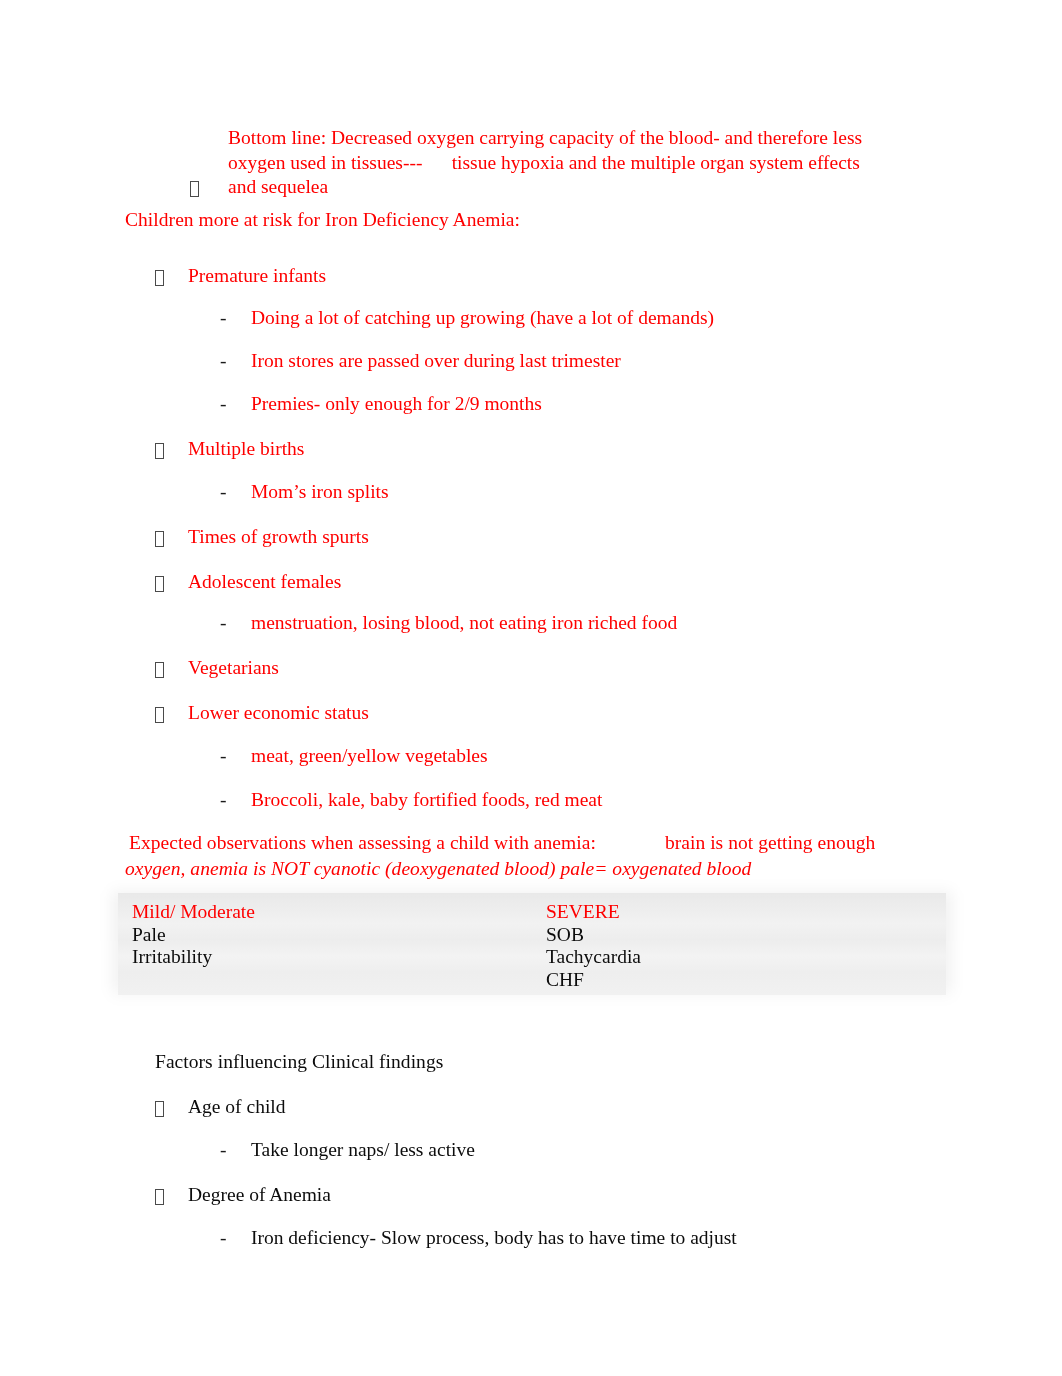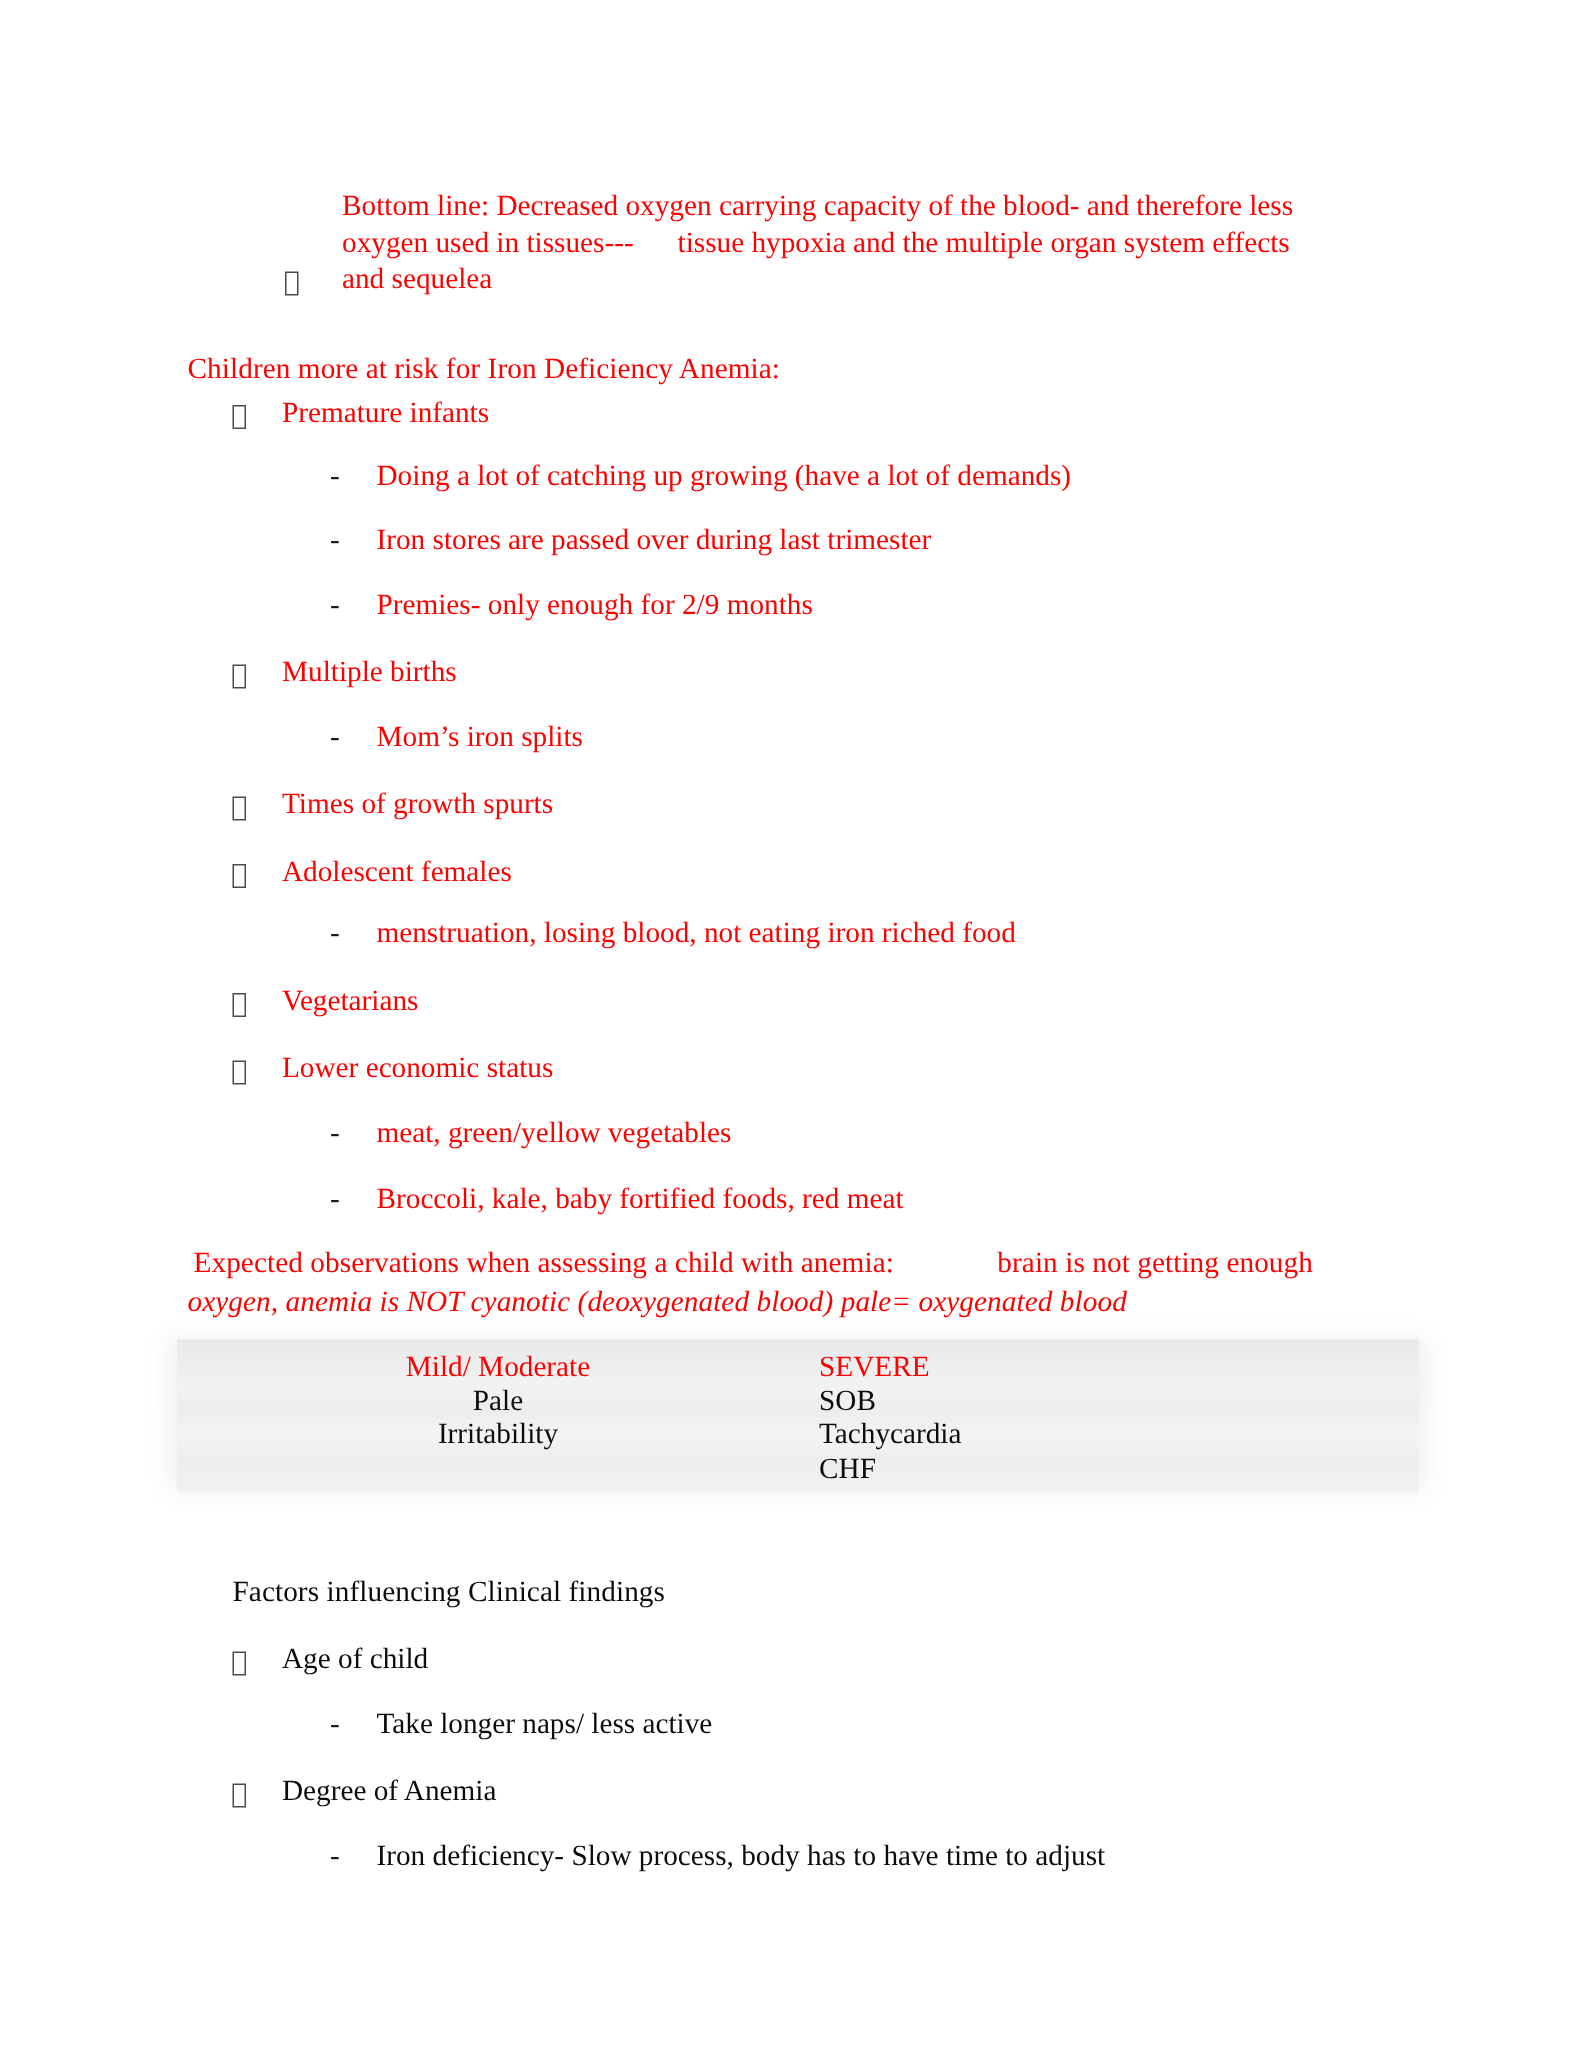--- a/index.html
+++ b/index.html
@@ -103,41 +103,41 @@
         #f3f3f3 62%,
         #eeeeee 78%,
         #f1f1f1 100%);
     display: flex;
     filter: blur(0.35px);
   }
   .tbl .col {
     box-sizing: border-box;
     padding: 8px 0 0 14px;
   }
-  .tbl .col.left  { width: 414px; text-align: center; }
+  .tbl .col.left  { width: 414px; }
   .tbl .col.right { width: 414px; }
   .tbl .cell {
     font-size: 19.5px;
     line-height: 22.6px;
     color: #0c0c0c;
     white-space: pre;
   }
   .tbl .cell.hdr { color: #fe0000; }
 </style>
 </head>
 <body>
 
 <div class="page">
 
   <div class="row" style="left:190px; top:126px; width:700px;">
     <span class="marker" style="width:38px;"><span class="tofu"></span></span>
     <span class="txt red" style="width:660px;">Bottom line: Decreased oxygen carrying capacity of the blood- and therefore less oxygen used in tissues---      tissue hypoxia and the multiple organ system effects and sequelea</span>
   </div>
 
-  <div class="para red" style="left:125px; top:235px; width:800px;">Children more at risk for Iron Deficiency Anemia:</div>
+  <div class="para red" style="left:125px; top:208px; width:800px;">Children more at risk for Iron Deficiency Anemia:</div>
 
   <div class="row" style="left:155px; top:264px;">
     <span class="marker" style="width:33px;"><span class="tofu"></span></span>
     <span class="txt red">Premature infants</span>
   </div>
   <div class="row" style="left:220px; top:306px;">
     <span class="marker dash" style="width:31px;">-</span>
     <span class="txt red">Doing a lot of catching up growing (have a lot of demands)</span>
   </div>
   <div class="row" style="left:220px; top:349px;">

